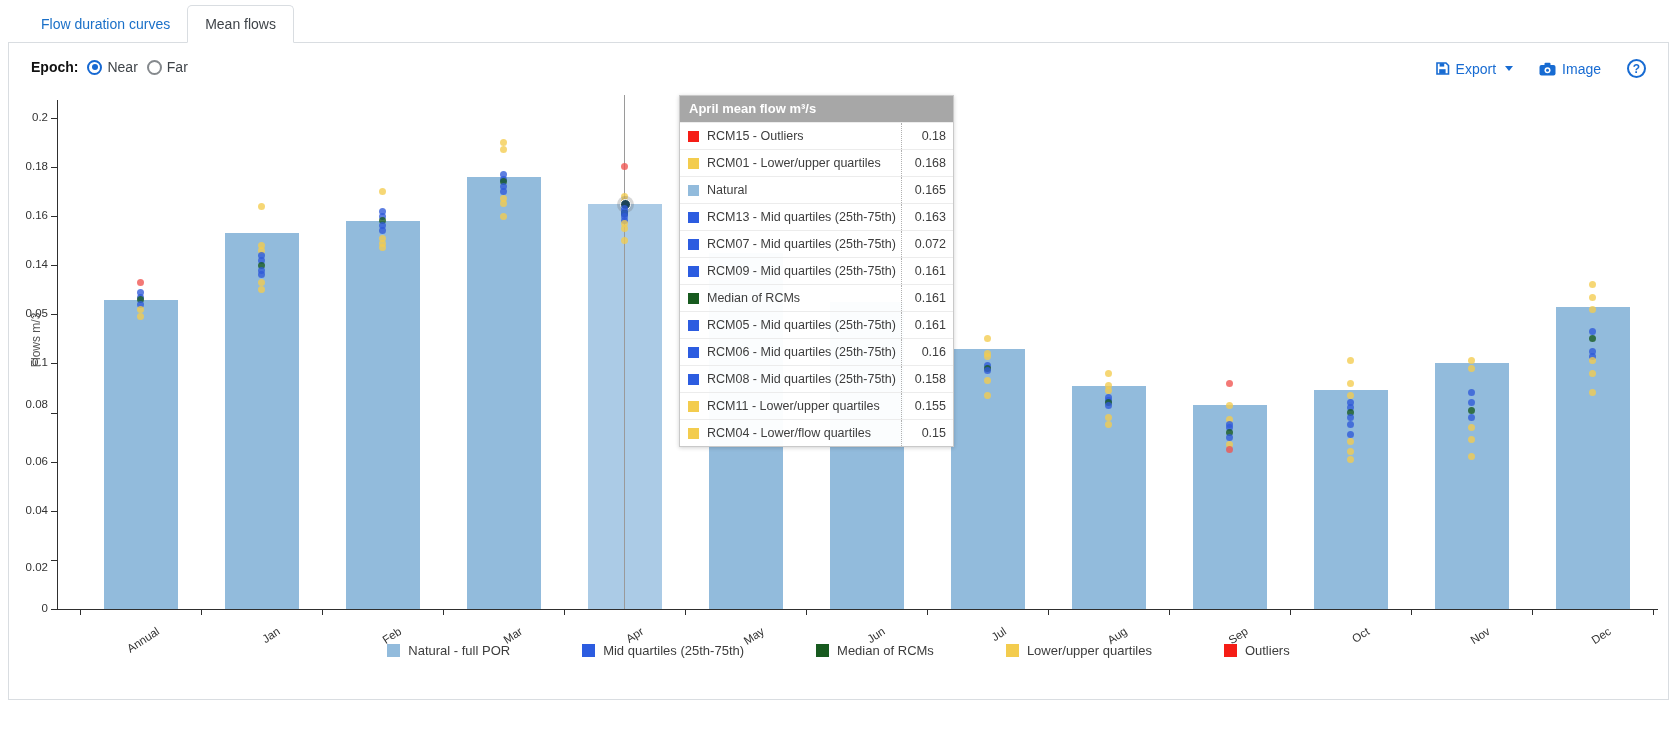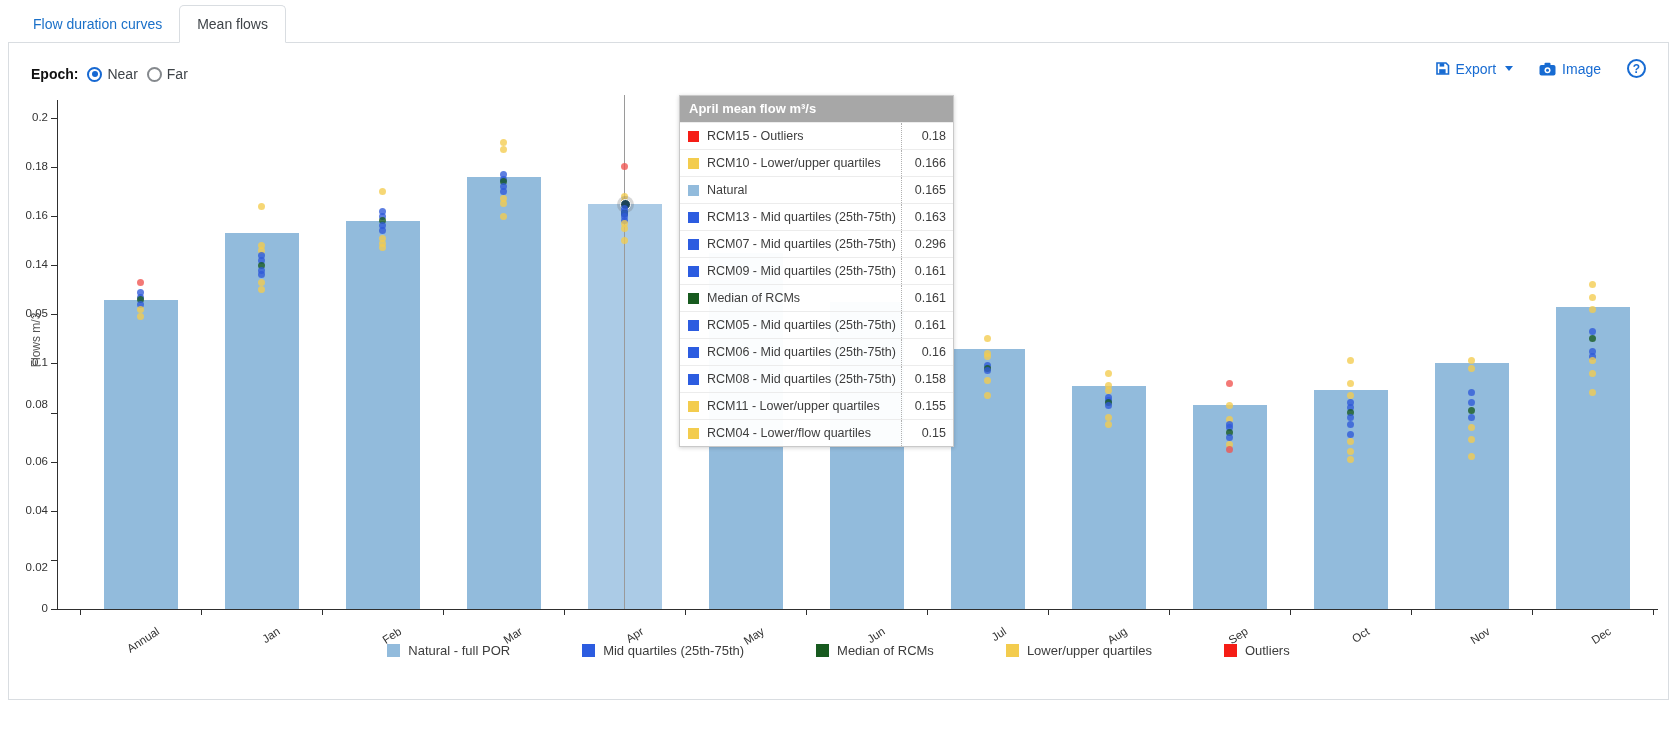--- a/index.html
+++ b/index.html
@@ -1,23 +1,23 @@
 <!DOCTYPE html>
 <html><head>
 <meta charset="utf-8">
 <style>
   html,body{margin:0;padding:0;background:#fff;font-family:"Liberation Sans",sans-serif;color:#333;}
   .page{width:1677px;height:750px;position:relative;overflow:hidden;background:#fff;}
-  .tabbar{display:flex;align-items:flex-end;height:42px;padding-left:16px;box-sizing:border-box;}
+  .tabbar{display:flex;align-items:flex-end;height:42px;padding-left:24px;box-sizing:border-box;}
   .tab{padding:10px 17px;font-size:14px;cursor:pointer;white-space:nowrap;}
   .tab.inactive{color:#1a70c8;}
   .tab.active{background:#fff;border:1px solid #d9dde1;border-bottom:1px solid #fff;border-radius:5px 5px 0 0;color:#3f4449;margin-bottom:-1px;position:relative;z-index:3;}
   .panel{margin:0 8px;border:1px solid #d9dde1;background:#fff;height:656px;position:relative;box-sizing:content-box;}
   .toolbar{height:44px;box-sizing:border-box;padding:16px 22px 0 22px;display:flex;justify-content:space-between;align-items:flex-start;font-size:14px;}
-  .epoch{display:flex;align-items:flex-start;gap:9px;margin-top:7px;}
+  .epoch{display:flex;align-items:flex-start;gap:9px;}
   .epoch .lbl{font-weight:bold;color:#111;}
   .opt{display:flex;align-items:center;gap:5px;color:#3f4449;cursor:pointer;}
   .radio{width:15px;height:15px;border-radius:50%;position:relative;display:inline-block;box-sizing:border-box;background:#fff;}
   .radio.sel{border:2px solid #1668d2;}
   .radio.sel::after{content:"";position:absolute;left:2.5px;top:2.5px;width:6px;height:6px;border-radius:50%;background:#1668d2;}
   .radio.unsel{border:2px solid #85898d;}
   .actions{display:flex;align-items:center;gap:26px;color:#176bd2;}
   .act{display:flex;align-items:center;gap:6px;cursor:pointer;font-size:14px;color:#176bd2;}
   .caret{width:0;height:0;border-left:4px solid transparent;border-right:4px solid transparent;border-top:5px solid #176bd2;margin-left:3px;}
   .helpcirc{width:19px;height:19px;border:2px solid #176bd2;border-radius:50%;display:flex;align-items:center;justify-content:center;font-size:12px;font-weight:bold;color:#176bd2;box-sizing:border-box;cursor:pointer;}
@@ -269,37 +269,37 @@
         <div class="pt" style="left: 1580px; top: 295.372px; width: 7px; height: 7px; background: rgb(243, 204, 78);"></div>
         <div class="tooltip" style="left: 670px; top: 1px; width: 273px;">
           <div class="tt-head">April mean flow m³/s</div>
           <div class="tt-row">
             <span class="tt-sw" style="background: rgb(245, 29, 22);"></span>
             <span class="tt-lbl">RCM15 - Outliers</span>
             <span class="tt-val">0.18</span>
           </div>
           <div class="tt-row">
             <span class="tt-sw" style="background: rgb(243, 204, 78);"></span>
-            <span class="tt-lbl">RCM10 - Lower/upper quartiles</span>
-            <span class="tt-val">0.166</span>
+            <span class="tt-lbl">RCM01 - Lower/upper quartiles</span>
+            <span class="tt-val">0.168</span>
           </div>
           <div class="tt-row">
             <span class="tt-sw" style="background: rgb(146, 187, 220);"></span>
             <span class="tt-lbl">Natural</span>
             <span class="tt-val">0.165</span>
           </div>
           <div class="tt-row">
             <span class="tt-sw" style="background: rgb(44, 92, 224);"></span>
             <span class="tt-lbl">RCM13 - Mid quartiles (25th-75th)</span>
             <span class="tt-val">0.163</span>
           </div>
           <div class="tt-row">
             <span class="tt-sw" style="background: rgb(44, 92, 224);"></span>
             <span class="tt-lbl">RCM07 - Mid quartiles (25th-75th)</span>
-            <span class="tt-val">0.296</span>
+            <span class="tt-val">0.072</span>
           </div>
           <div class="tt-row">
             <span class="tt-sw" style="background: rgb(44, 92, 224);"></span>
             <span class="tt-lbl">RCM09 - Mid quartiles (25th-75th)</span>
             <span class="tt-val">0.161</span>
           </div>
           <div class="tt-row">
             <span class="tt-sw" style="background: rgb(23, 90, 31);"></span>
             <span class="tt-lbl">Median of RCMs</span>
             <span class="tt-val">0.161</span>

